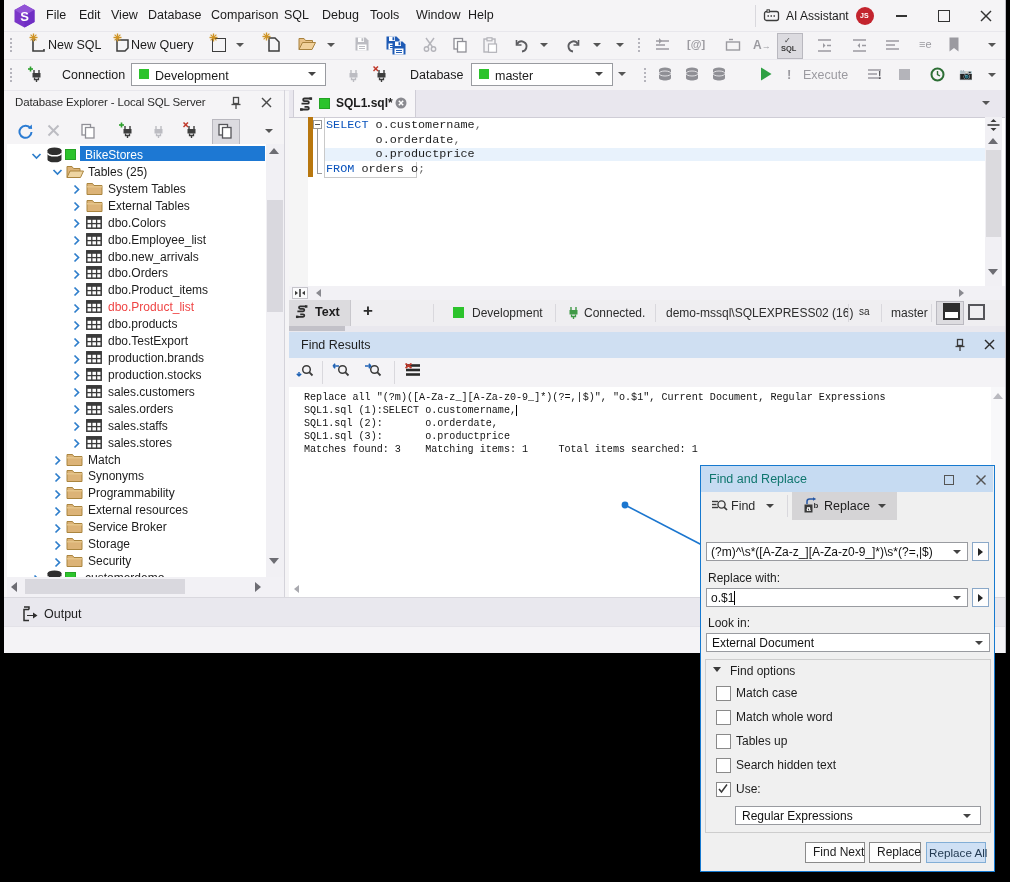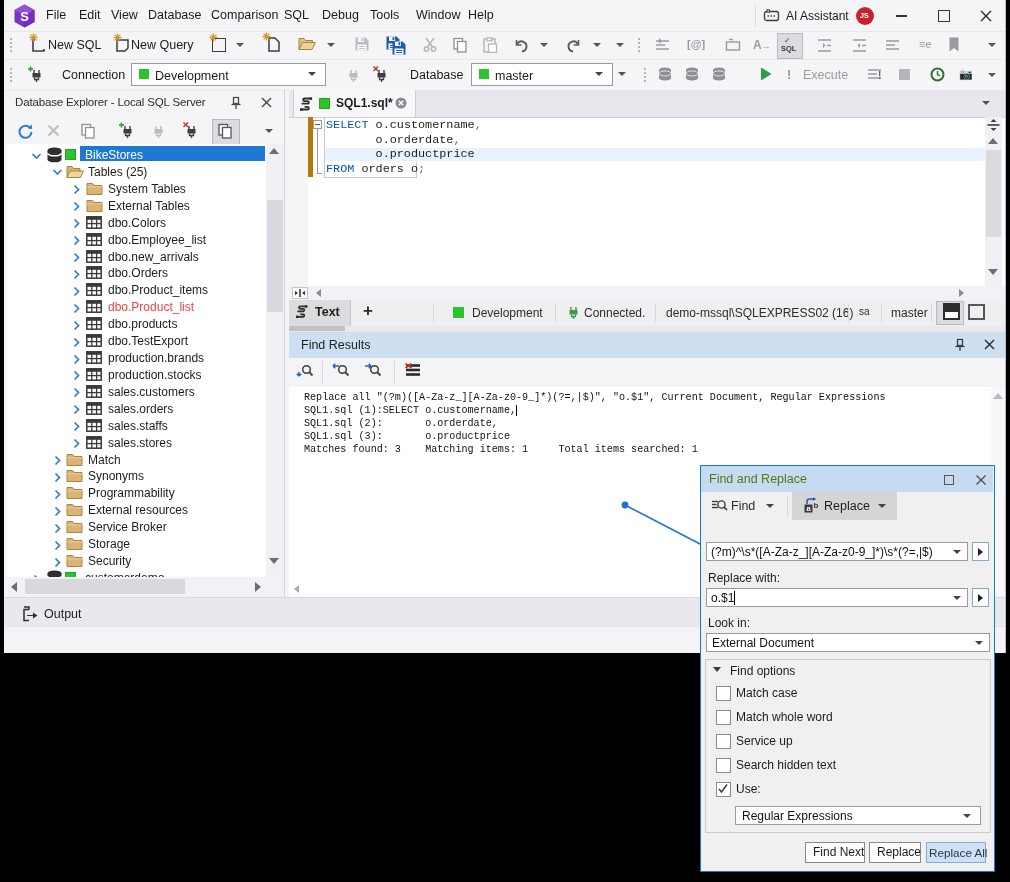--- a/index.html
+++ b/index.html
@@ -736,21 +736,21 @@
 <path d="M5 9 h6 v-2.5 l4.5 3 -4.5 3 v-2.5 h-6 z" fill="#2e2e2e"></path>
   </svg>
 <div class="a s" style="left:44px;top:607px;font-size:12.5px;color:#1e1e1e">Output</div>
 <div class="a" style="left:4px;top:626px;width:1001px;height:27px;background:#f4f3f6;border-top:1px solid #e3e2e8;box-sizing:border-box"></div>
 <svg class="a" style="left:620px;top:500px" width="90" height="50" viewBox="0 0 90 50">
 <line x1="5" y1="5" x2="82" y2="45" stroke="#1b76cf" stroke-width="1.6"></line>
 <circle cx="5" cy="5" r="3.4" fill="#1b76cf"></circle>
   </svg>
 <div class="a" style="left:700px;top:465px;width:295px;height:407px;background:#f0f0f0;border:1.5px solid #1679cf;box-sizing:border-box"></div>
 <div class="a" style="left:701px;top:466px;width:292px;height:26px;background:#c6dbf2"></div>
-<div class="a s" style="left:709px;top:472px;font-size:12.5px;color:#4d7c0f">Find and Replace</div>
+<div class="a s" style="left:709px;top:472px;font-size:12.5px;color:#0f766e">Find and Replace</div>
 <div class="a" style="left:944px;top:475px;width:8px;height:8px;border:1.4px solid #555"></div>
 <svg class="a" style="left:976px;top:475px" width="10" height="10" viewBox="0 0 10 10">
 <line x1="0.5" y1="0.5" x2="9.5" y2="9.5" stroke="#555" stroke-width="1.4"></line>
 <line x1="9.5" y1="0.5" x2="0.5" y2="9.5" stroke="#555" stroke-width="1.4"></line>
   </svg>
 <div class="a" style="left:792px;top:492px;width:105px;height:28px;background:#d5d4d6"></div>
 <svg class="a" style="left:711px;top:498px" width="17" height="16" viewBox="0 0 17 16">
 <line x1="1" y1="3.5" x2="7" y2="3.5" stroke="#3c3c3c" stroke-width="1.4"></line>
 <line x1="1" y1="6.5" x2="5.5" y2="6.5" stroke="#3c3c3c" stroke-width="1.4"></line>
 <line x1="1" y1="9.5" x2="7" y2="9.5" stroke="#3c3c3c" stroke-width="1.4"></line>
@@ -786,21 +786,21 @@
 <div class="a s" style="left:712px;top:636px;font-size:12px;color:#111">External Document</div>
 <div class="a" style="left:975px;top:641px;width:0;height:0;border-left:4px solid transparent;border-right:4px solid transparent;border-top:4px solid #444"></div>
 <div class="a" style="left:705px;top:659px;width:286px;height:174px;border:1px solid #cdcdcd;box-sizing:border-box"></div>
 <div class="a" style="left:713px;top:667px;width:0;height:0;border-left:4.5px solid transparent;border-right:4.5px solid transparent;border-top:5px solid #3a3a3a"></div>
 <div class="a s" style="left:730px;top:664px;font-size:12px;color:#1c1c1c">Find options</div>
 <div class="a cb" style="left:716px;top:686px"></div>
 <div class="a s" style="left:736px;top:686px;font-size:12px;color:#1c1c1c">Match case</div>
 <div class="a cb" style="left:716px;top:710px"></div>
 <div class="a s" style="left:736px;top:710px;font-size:12px;color:#1c1c1c">Match whole word</div>
 <div class="a cb" style="left:716px;top:734px"></div>
-<div class="a s" style="left:736px;top:734px;font-size:12px;color:#1c1c1c">Service up</div>
+<div class="a s" style="left:736px;top:734px;font-size:12px;color:#1c1c1c">Tables up</div>
 <div class="a cb" style="left:716px;top:758px"></div>
 <div class="a s" style="left:736px;top:758px;font-size:12px;color:#1c1c1c">Search hidden text</div>
 <div class="a cb" style="left:716px;top:782px"></div>
 <svg class="a" style="left:717px;top:783px" width="12" height="12" viewBox="0 0 12 12">
 <polyline points="2,6 4.5,9 10,1.5" fill="none" stroke="#3a3a3a" stroke-width="1.5"></polyline>
   </svg>
 <div class="a s" style="left:736px;top:782px;font-size:12px;color:#1c1c1c">Use:</div>
 <div class="a combo" style="left:735px;top:806px;width:246px;height:19px;box-sizing:border-box"></div>
 <div class="a s" style="left:742px;top:809px;font-size:12px;color:#111">Regular Expressions</div>
 <div class="a" style="left:963px;top:814px;width:0;height:0;border-left:4px solid transparent;border-right:4px solid transparent;border-top:4px solid #444"></div>

